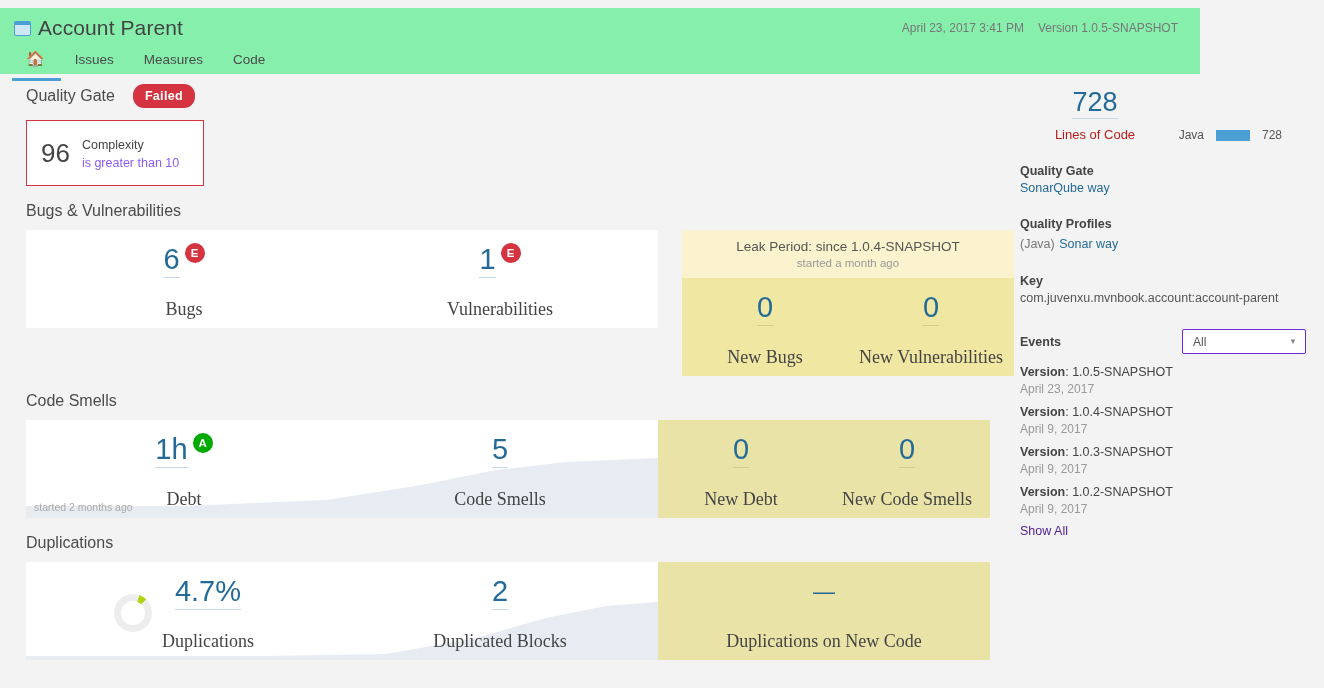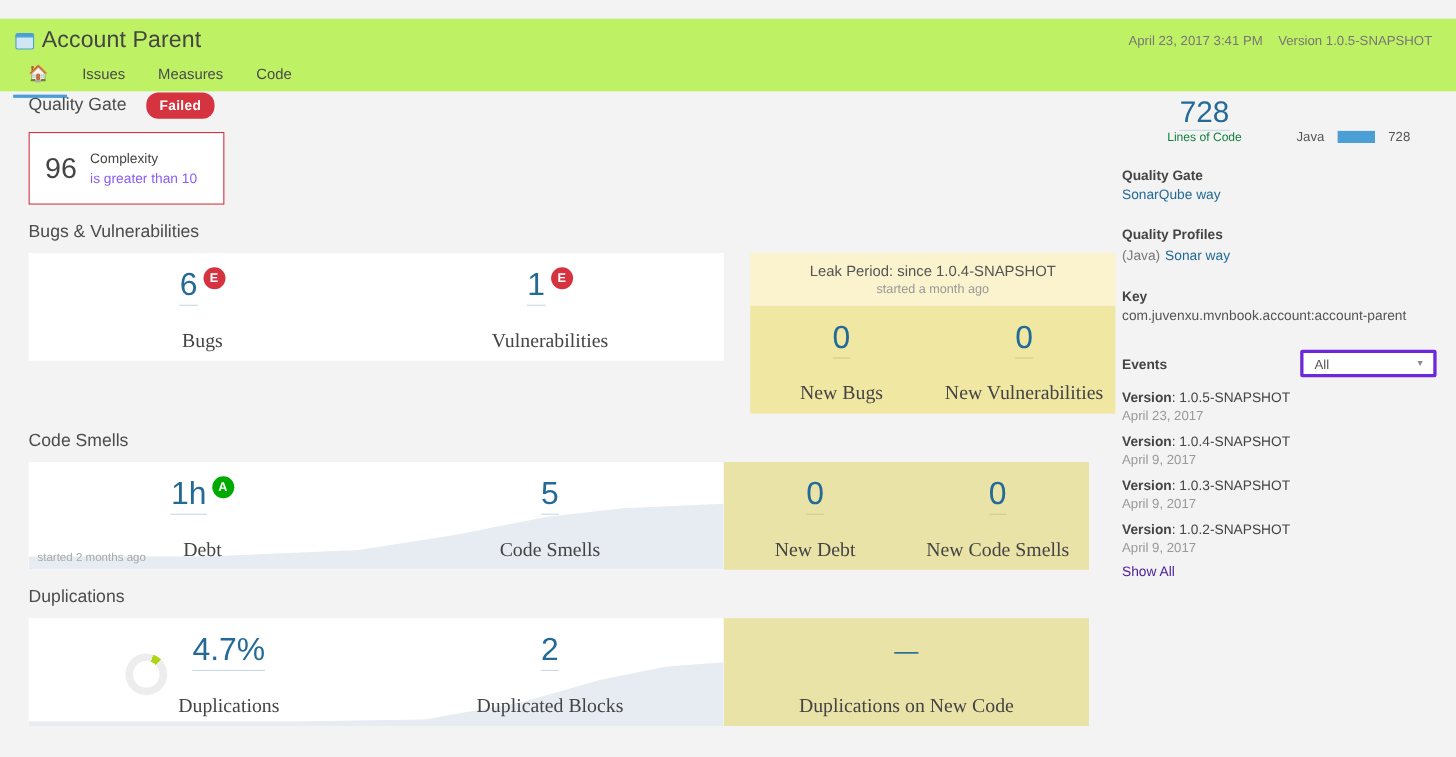--- a/index.html
+++ b/index.html
@@ -8,22 +8,22 @@
     background: #f3f3f3;
     font-family: "Liberation Sans", sans-serif;
     color: #444;
     overflow: hidden;
   }
 
   .page { position: relative; width: 1324px; height: 688px; }
 
   
   .header {
-    position: absolute; left: 0; top: 17px; width: 1324px; height: 66px;
-    background: #bef264;
+    position: absolute; left: 0; top: 8px; width: 1200px; height: 66px;
+    background: #86efac;
   }
   .title-row {
     position: absolute; left: 14px; top: 8px;
     display: flex; align-items: center; gap: 7px;
   }
   .proj-icon {
     width: 17px; height: 15px; position: relative; display: inline-block;
   }
   .proj-icon .lid {
     position: absolute; left: 0; top: 0; width: 17px; height: 4px;
@@ -147,21 +147,21 @@
   .sidebar {
     position: absolute; left: 998px; top: 66px; width: 326px; height: 622px;
     padding: 14px 18px 0 22px; overflow: hidden;
   }
   .loc-block { display: flex; align-items: flex-end; }
   .loc-left { width: 150px; text-align: center; padding-top: 6px; }
   .loc-val {
     font-size: 27px; color: #236a97; font-weight: 300;
     border-bottom: 1px solid #c6d9e6; display: inline-block; line-height: 32px;
   }
-  .loc-lbl { font-size: 11px; color: #15803d; }
+  .loc-lbl { font-size: 13px; color: #b91c1c; margin-top: 8px; }
   .lang-row {
     display: flex; align-items: center; gap: 12px; padding-top: 22px;
     font-size: 12px; color: #555;
   }
   .lang-name { width: 34px; text-align: right; }
   .lang-bar { width: 34px; height: 11px; background: #4b9fd5; }
   .lang-val { color: #555; }
 
   .sb-section { margin-top: 22px; }
   .sb-h { font-size: 12.5px; font-weight: bold; color: #444; margin-bottom: 3px; }
@@ -171,21 +171,21 @@
     font-size: 12.5px; color: #555; white-space: nowrap; overflow: hidden;
     width: 300px; text-overflow: clip;
   }
 
   .events-head {
     display: flex; align-items: center; justify-content: space-between;
     margin-top: 24px; margin-bottom: 10px;
   }
   .events-title { font-size: 12.5px; font-weight: bold; color: #444; }
   .select-box {
-    width: 124px; height: 25px; border: 3px solid #6d28d9; background: #fff;
+    width: 124px; height: 25px; border: 1px solid #6d28d9; background: #fff;
     border-radius: 2px; display: flex; align-items: center;
     justify-content: space-between; padding: 0 8px 0 10px;
     font-size: 12px; color: #555; cursor: pointer;
   }
   .caret { font-size: 8px; color: #888; }
 
   .event { margin-bottom: 7px; }
   .event .ev-line { font-size: 12.5px; color: #444; line-height: 17px; }
   .event .ev-line b { font-weight: bold; }
   .event .ev-date { font-size: 12px; color: #999; line-height: 16px; }

